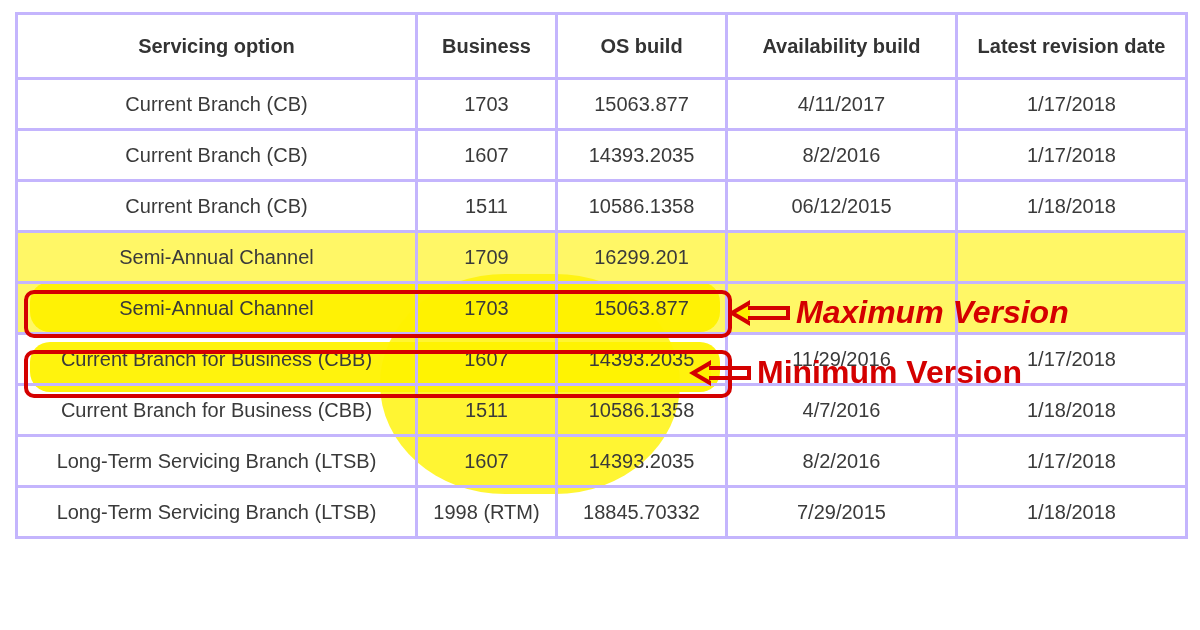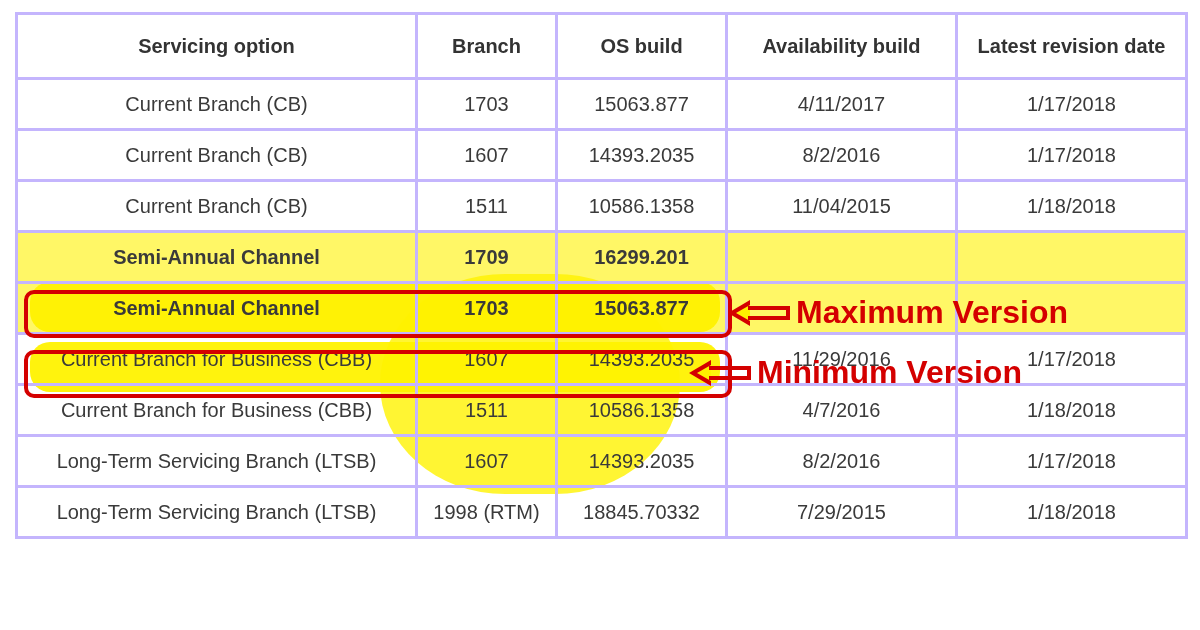--- a/index.html
+++ b/index.html
@@ -53,21 +53,20 @@
   colgroup col.c2 { width: 140px; }
   colgroup col.c3 { width: 170px; }
   colgroup col.c4 { width: 230px; }
   colgroup col.c5 { width: 230px; }
 
   tr.hilite td {
     background: rgba(255, 242, 0, 0.6);
   }
   tr.boxed-red td {
     position: relative;
-    font-weight: bold;
   }
   .red-box {
     position: absolute;
     border: 4px solid #d40000;
     border-radius: 10px;
     z-index: 3;
     pointer-events: none;
   }
   .annotation {
     position: absolute;
@@ -131,21 +130,21 @@
     <colgroup>
       <col class="c1">
         <col class="c2">
         <col class="c3">
         <col class="c4">
         <col class="c5">
     </colgroup>
     <thead>
       <tr>
         <th>Servicing option</th>
-        <th>Branch</th>
+        <th>Business</th>
         <th>OS build</th>
         <th>Availability build</th>
         <th>Latest revision date</th>
       </tr>
     </thead>
     <tbody>
       <tr>
         <td>Current Branch (CB)</td>
         <td>1703</td>
         <td>15063.877</td>
@@ -156,21 +155,21 @@
         <td>Current Branch (CB)</td>
         <td>1607</td>
         <td>14393.2035</td>
         <td>8/2/2016</td>
         <td>1/17/2018</td>
       </tr>
       <tr>
         <td>Current Branch (CB)</td>
         <td>1511</td>
         <td>10586.1358</td>
-        <td>11/04/2015</td>
+        <td>06/12/2015</td>
         <td>1/18/2018</td>
       </tr>
       <tr class="hilite boxed-red">
         <td>Semi-Annual Channel</td>
         <td>1709</td>
         <td>16299.201</td>
         <td></td>
         <td></td>
       </tr>
       <tr class="hilite boxed-red">
@@ -207,21 +206,21 @@
         <td>18845.70332</td>
         <td>7/29/2015</td>
         <td>1/18/2018</td>
       </tr>
     </tbody>
   </table>
 
   <div class="red-box" style="left:24px; top:278px; width:700px; height:40px;"></div>
   <div class="red-box" style="left:24px; top:338px; width:700px; height:40px;"></div>
 
-  <div class="annotation" style="left:730px; top:282px;">
+  <div class="annotation" style="left:730px; top:282px;font-style:italic;">
     <span class="arrow-left">
       <span class="head"></span>
         <span class="head-inner"></span>
         <span class="shaft"></span>
     </span>
     <span>Maximum Version</span>
   </div>
   <div class="annotation" style="left:691px; top:342px;">
     <span class="arrow-left">
       <span class="head"></span>

